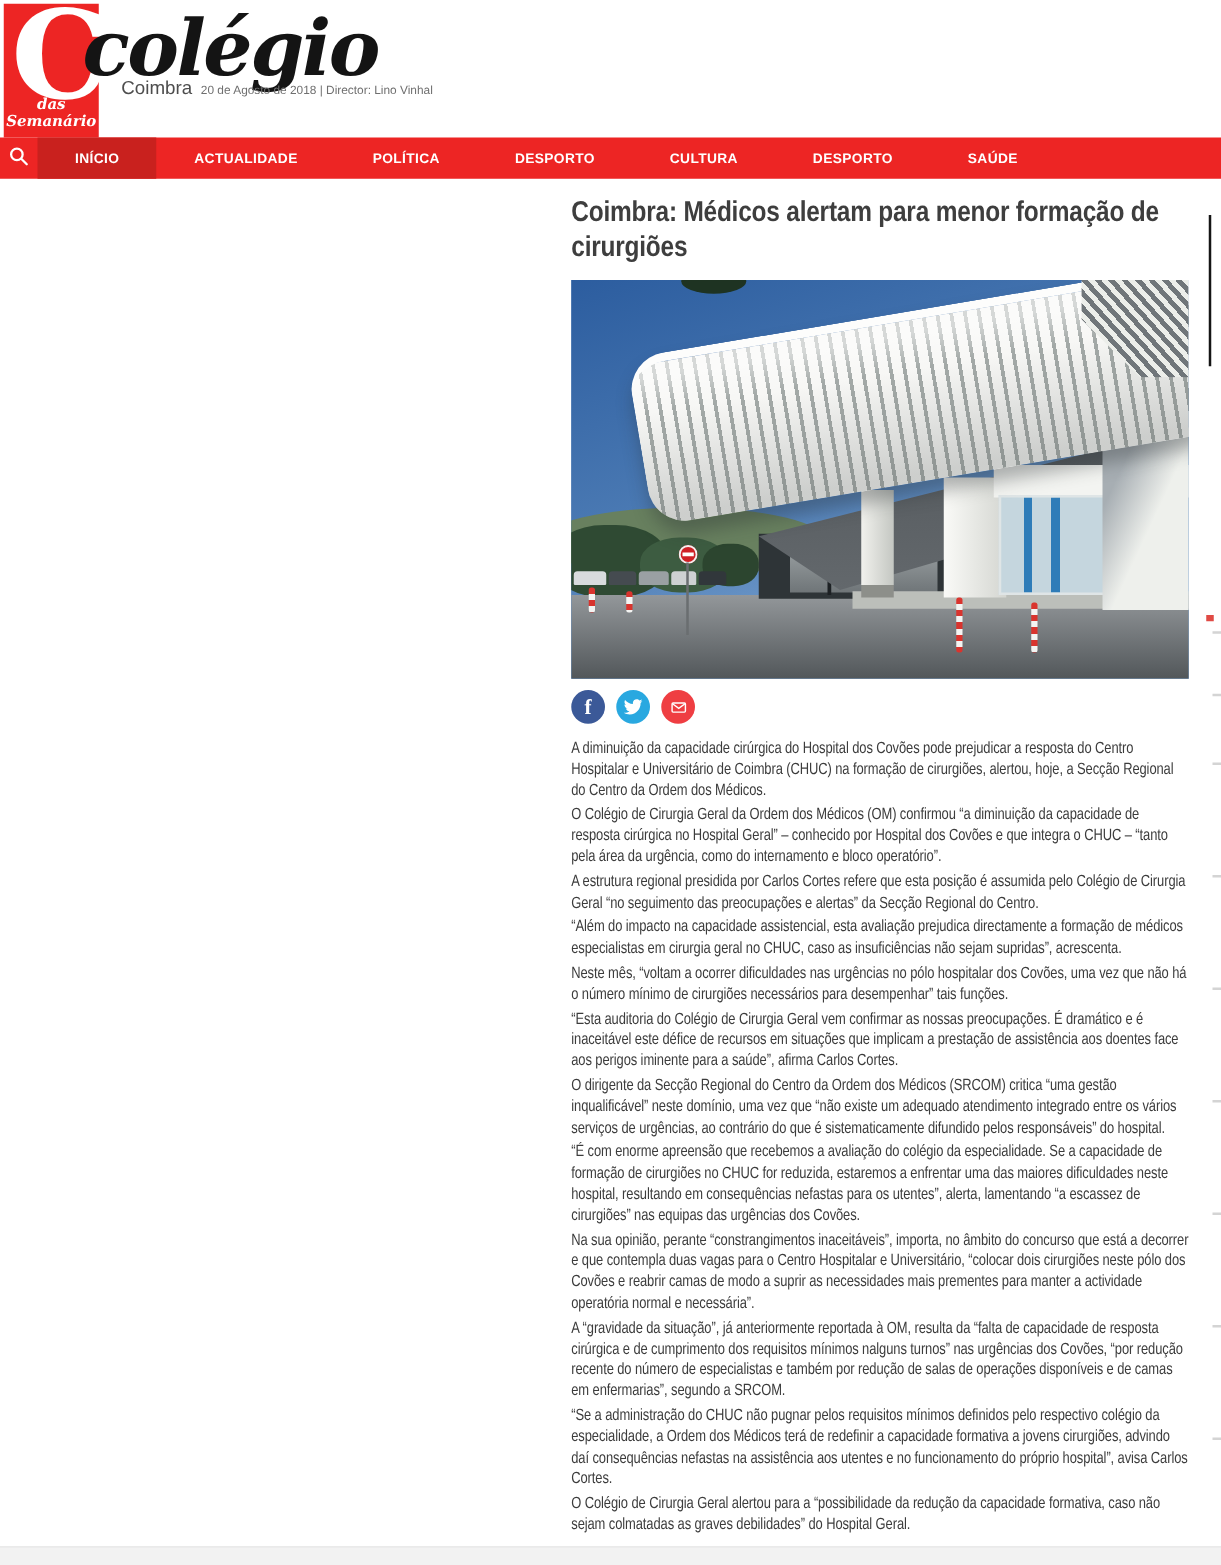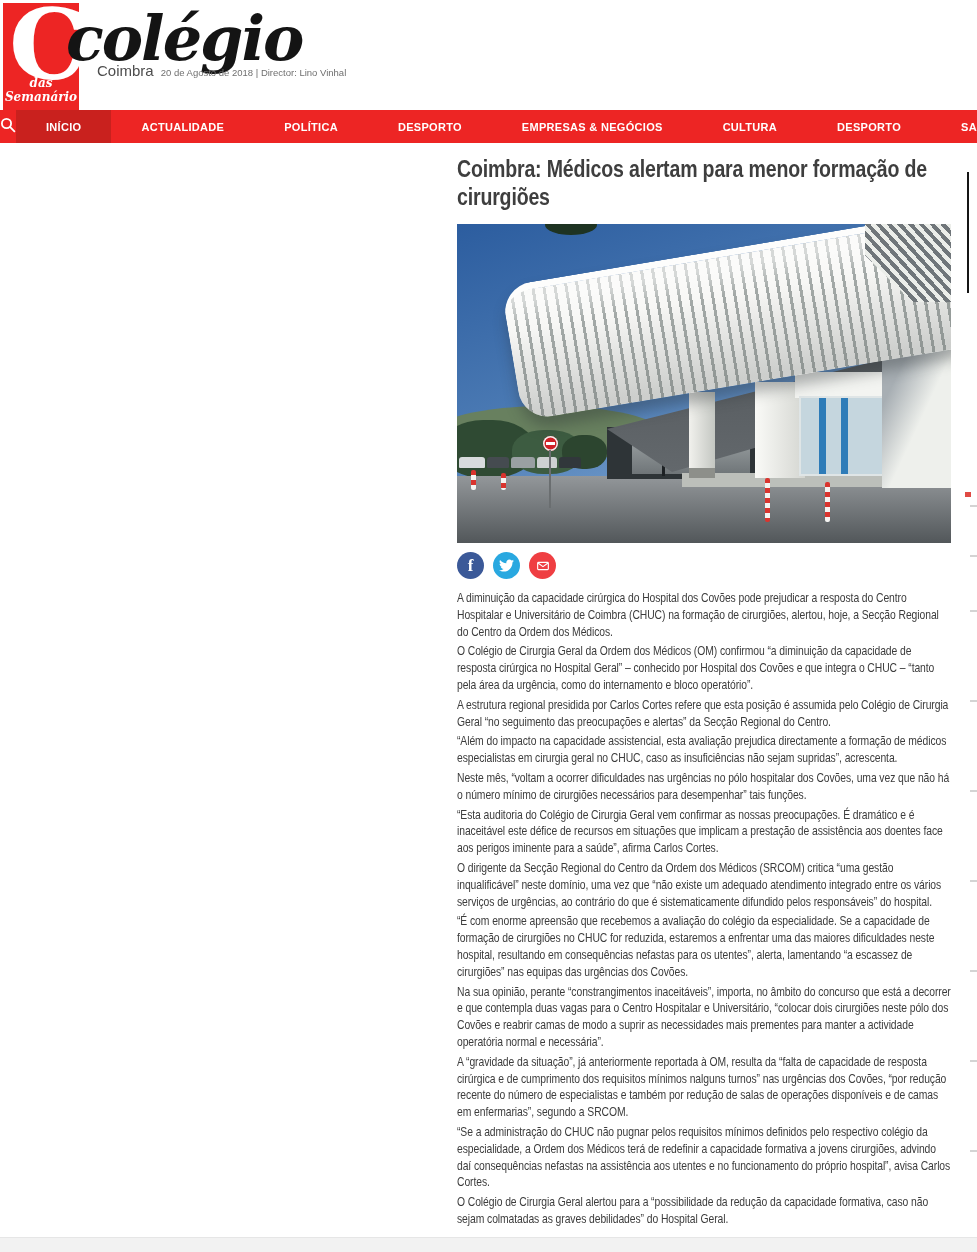--- a/index.html
+++ b/index.html
@@ -178,21 +178,20 @@
           <circle cx="6.5" cy="6.5" r="4.6" fill="none" stroke="#ffffff" stroke-width="1.8"></circle>
           <line x1="10.2" y1="10.2" x2="14.4" y2="14.4" stroke="#ffffff" stroke-width="1.8" stroke-linecap="round"></line>
         </svg>
       </span>
     </button>
     <ul class="nav-list" id="nav-list">
         <li class="nav-item active">INÍCIO</li>
         <li class="nav-item">ACTUALIDADE</li>
         <li class="nav-item">POLÍTICA</li>
         <li class="nav-item">DESPORTO</li>
-        <li class="nav-item">EMPRESAS &amp; NEGÓCIOS</li>
         <li class="nav-item">CULTURA</li>
         <li class="nav-item">DESPORTO</li>
         <li class="nav-item">SAÚDE</li>
       </ul>
   </nav>
 
   <main class="article">
     <h1 class="article-title">Coimbra: Médicos alertam para menor formação de cirurgiões</h1>
 
     <div class="photo">

